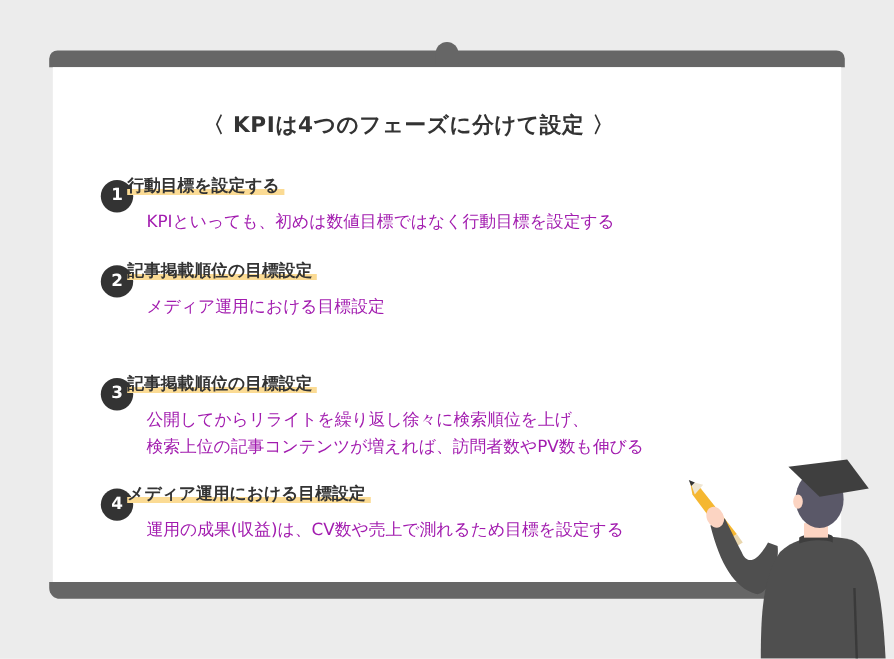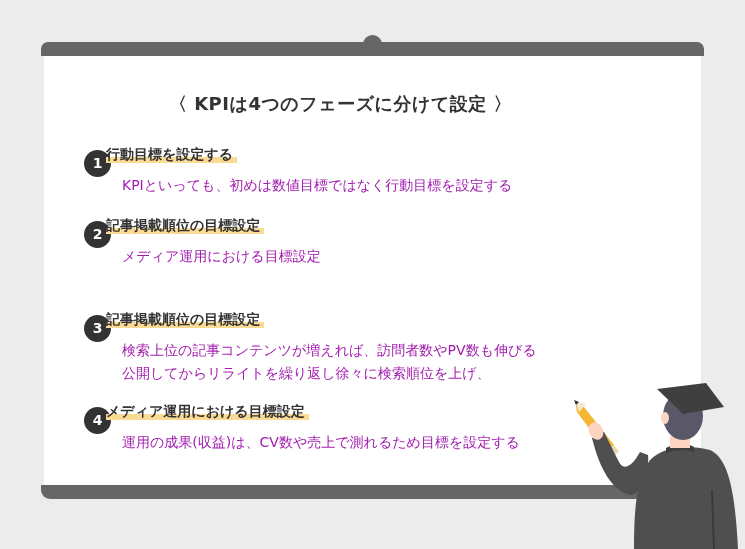--- a/index.html
+++ b/index.html
@@ -70,22 +70,22 @@
   <div class="heading">記事掲載順位の目標設定</div>
   <div class="desc">
     <div>メディア運用における目標設定</div>
   </div>
 </div>
 
 <div class="item" style="top:311px;">
   <div class="num">3</div>
   <div class="heading">記事掲載順位の目標設定</div>
   <div class="desc">
+    <div>公開してからリライトを繰り返し徐々に検索順位を上げ、</div>
     <div>検索上位の記事コンテンツが増えれば、訪問者数やPV数も伸びる</div>
-    <div>公開してからリライトを繰り返し徐々に検索順位を上げ、</div>
   </div>
 </div>
 
 <div class="item" style="top:403px;">
   <div class="num">4</div>
   <div class="heading">メディア運用における目標設定</div>
   <div class="desc">
     <div>運用の成果(収益)は、CV数や売上で測れるため目標を設定する</div>
   </div>
 </div>

